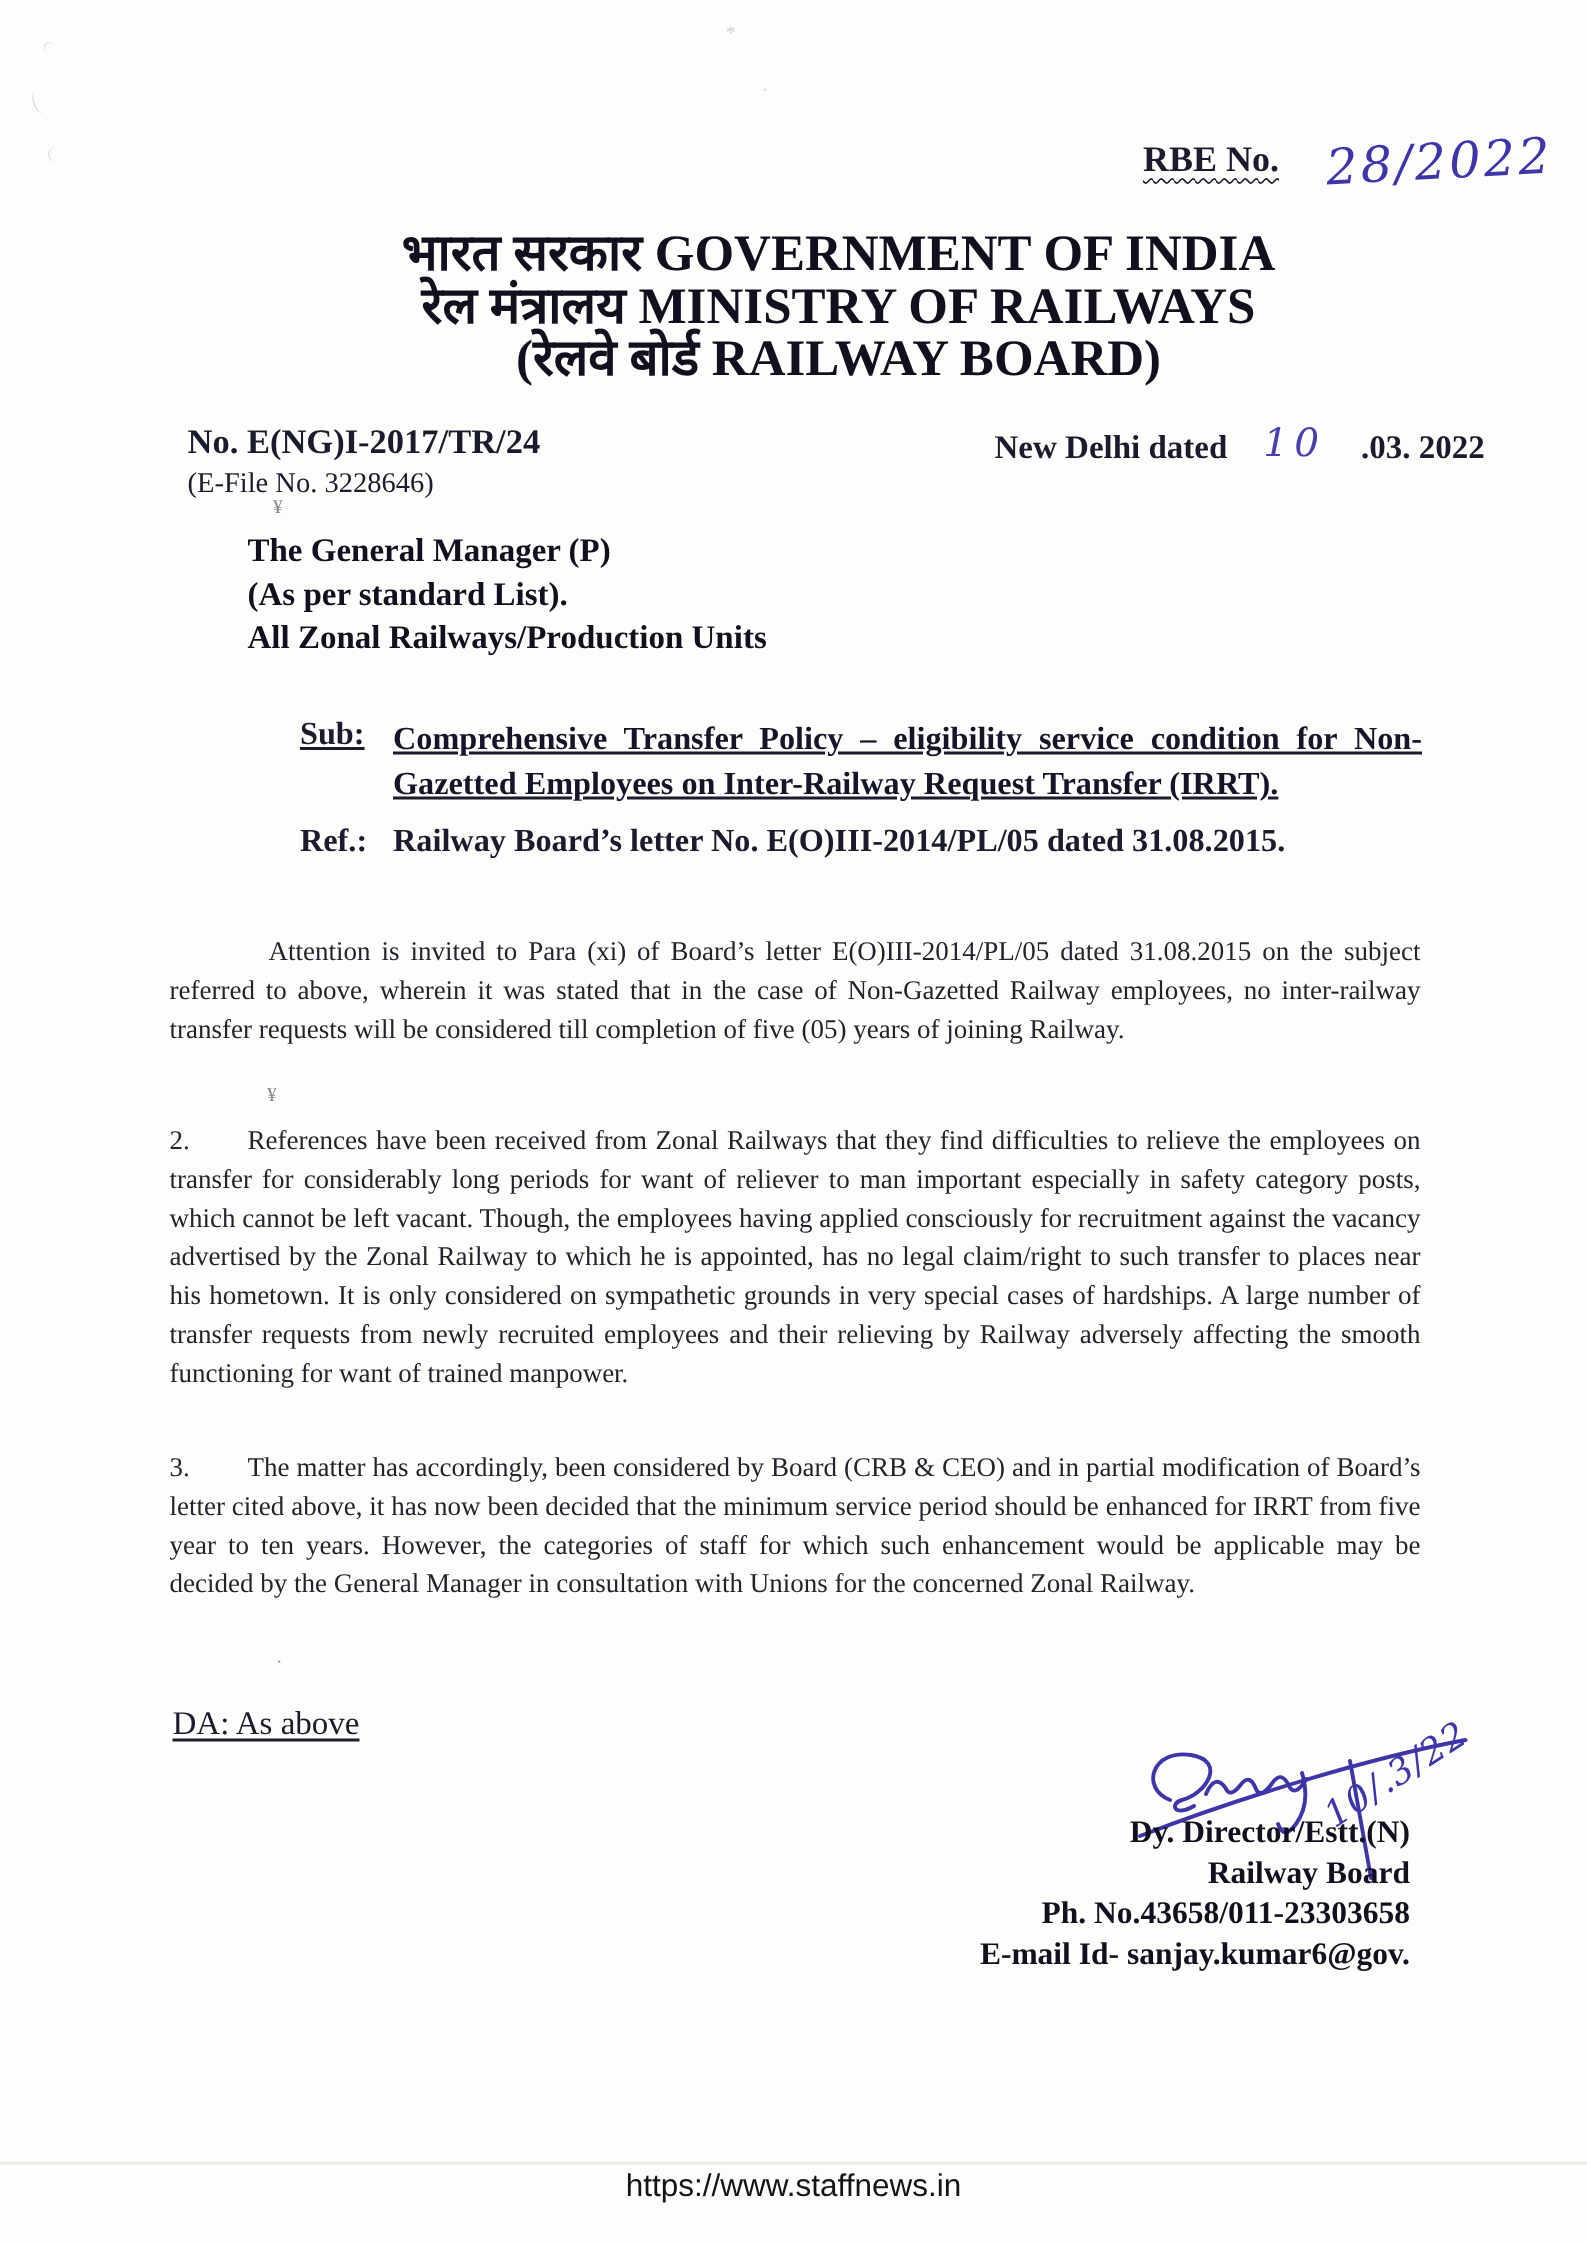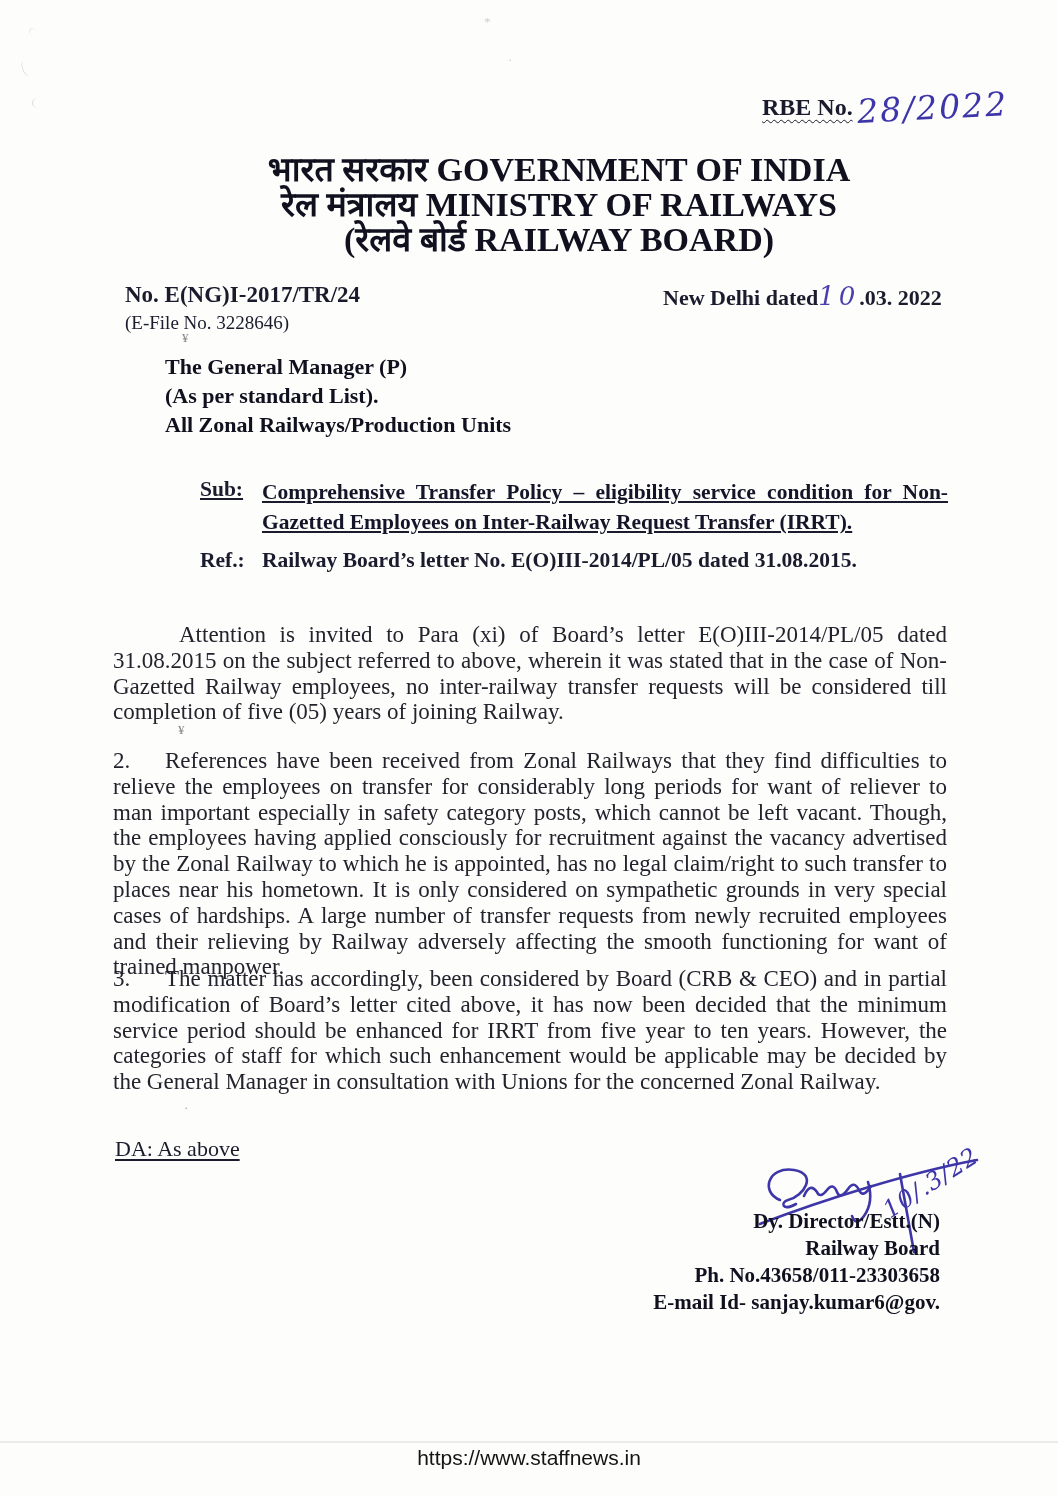--- a/index.html
+++ b/index.html
@@ -10,21 +10,21 @@
     background: #fdfdfb;
     font-family: "Liberation Serif", serif;
     color: #1b1b2e;
     overflow: hidden;
   }
 
   
   .rbe-row {
     position: absolute;
     top: 94px; left: 762px;
-    display: flex; align-items: flex-start; gap: 4px;
+    display: flex; align-items: flex-start; gap: 31px;
     white-space: nowrap;
   }
   .rbe-label {
     font-weight: bold; font-size: 24px;
     text-decoration: underline;
     text-decoration-style: wavy;
     text-decoration-thickness: 1px;
     text-underline-offset: 4px;
   }
   .rbe-number {
@@ -48,21 +48,21 @@
   }
 
   
   .no-block { position: absolute; top: 282px; left: 125px; }
   .letter-no { font-weight: bold; font-size: 23px; }
   .efile-no { font-size: 19px; margin-top: 4px; }
 
   .date-block {
     position: absolute; top: 284px; left: 663px;
     font-weight: bold; font-size: 22px;
-    display: flex; align-items: center; gap: 0; white-space: nowrap;
+    display: flex; align-items: center; gap: 24px; white-space: nowrap;
   }
   .hand-day {
     font-family: "DejaVu Serif", serif;
     font-style: italic;
     font-size: 26px;
     color: #4a3fae;
     letter-spacing: 4px;
     margin-top: -3px;
     font-weight: normal;
   }
@@ -91,21 +91,21 @@
     position: absolute; top: 548px; left: 200px; width: 780px;
     display: flex;
   }
   .ref-label { font-weight: bold; font-size: 21.5px; width: 62px; flex: none; }
   .ref-text { font-weight: bold; font-size: 21.5px; }
 
   
   .body-para {
     position: absolute;
     left: 113px; width: 834px;
-    font-size: 23px; line-height: 25.8px;
+    font-size: 18px; line-height: 25.8px;
     text-align: justify;
     color: #23232e;
     margin: 0;
   }
   .p1 { top: 622px; text-indent: 66px; }
   .p2 { top: 748px; }
   .p3 { top: 966px; }
   .para-num { display: inline-block; width: 52px; }
 
   .da-line {

